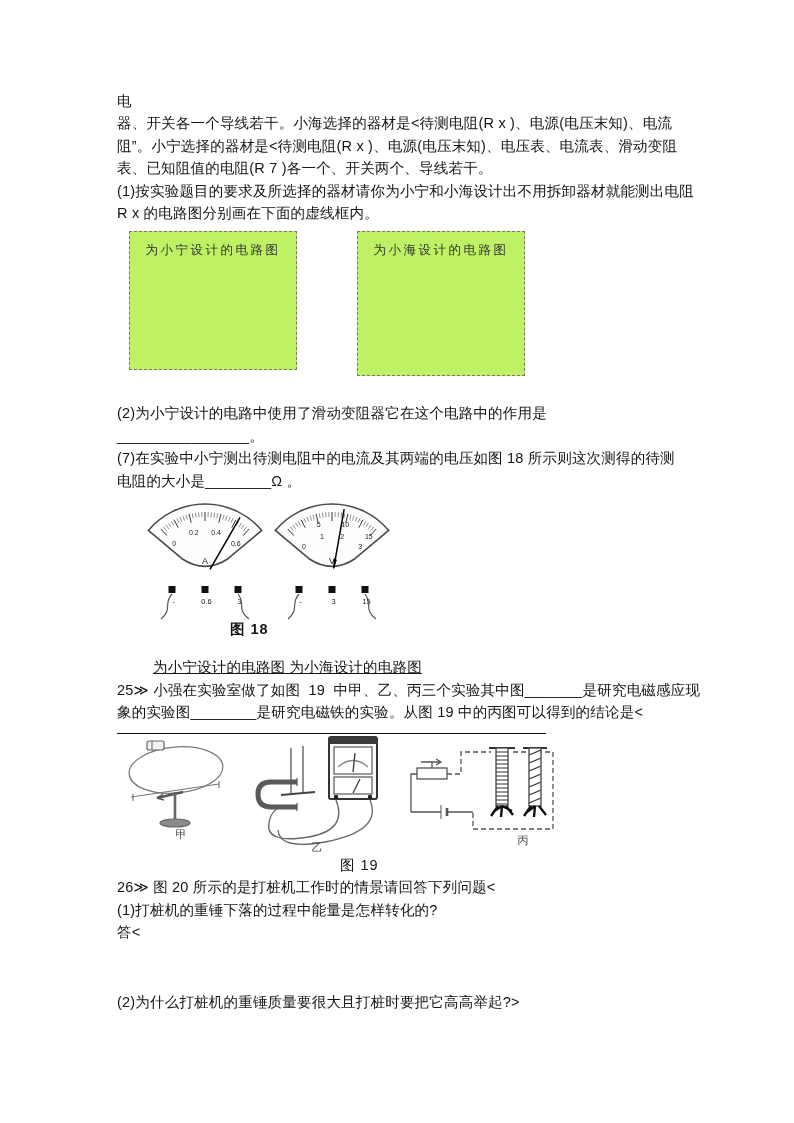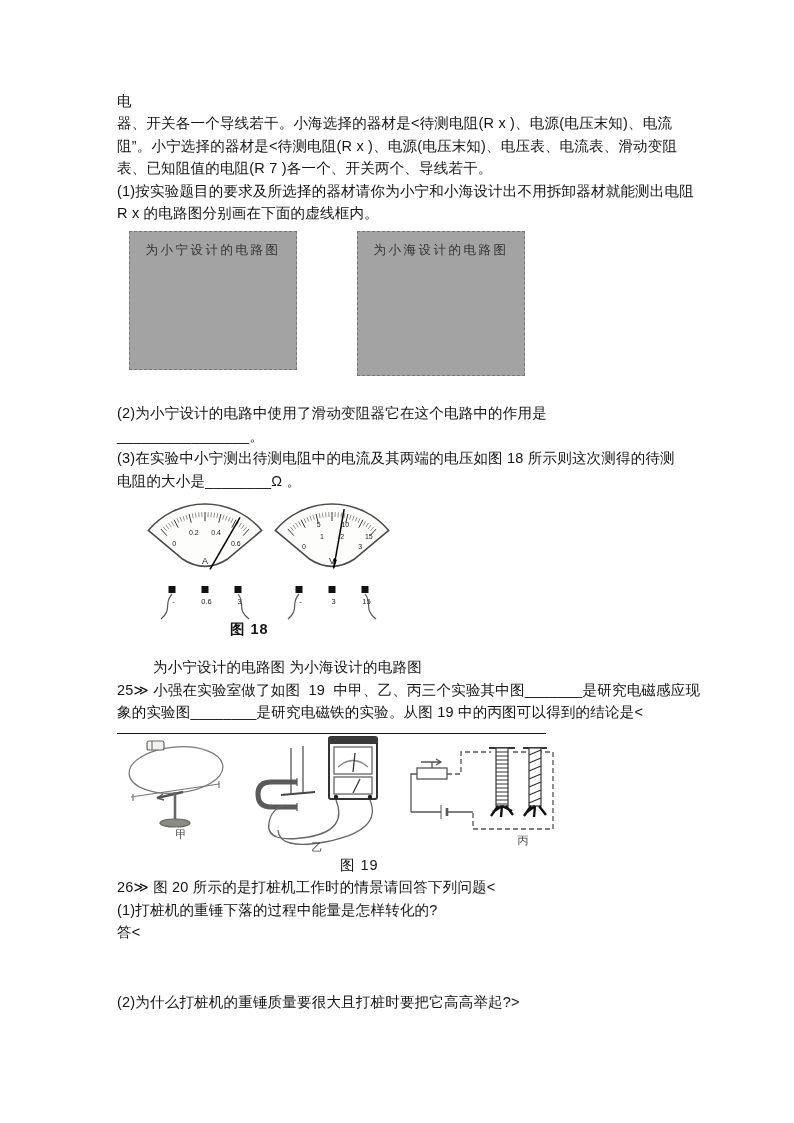--- a/index.html
+++ b/index.html
@@ -2,29 +2,29 @@
 <html><head>
 <meta charset="utf-8">
 <style>
   html,body{margin:0;padding:0;}
   body{background:#888;}
   .page{position:relative;width:794px;height:1123px;background:#ffffff;margin:0 auto;
         font-family:"Liberation Sans","DejaVu Sans",sans-serif;color:#141414;overflow:hidden;}
   .content{position:absolute;left:117px;top:90px;width:585px;font-size:14.5px;line-height:22.4px;}
   .line{white-space:pre;letter-spacing:0.2px;}
   .boxes-row{display:flex;align-items:flex-start;margin-top:7px;margin-left:12px;height:147px;}
-  .dash-box{border:1.5px dashed #777;background:#a3a3a3;box-sizing:border-box;}
+  .dash-box{border:1.5px dashed #777;background:#bef264;box-sizing:border-box;}
   .dash-box .box-label{text-align:center;margin-top:7px;font-size:12.5px;letter-spacing:2.5px;color:#333;}
   .box-left{width:168px;height:139px;}
   .box-right{width:168px;height:145px;margin-left:60px;}
   .meters-wrap{height:126px;position:relative;}
   .meters-wrap svg{position:absolute;left:28px;top:0;}
   .caption18{padding-left:113px;letter-spacing:1px;font-weight:bold;}
   .spacer16{height:16px;}
-  .indent36{padding-left:36px;}
+  .indent36{padding-left:36px;text-decoration:underline;}
   .rule{border-top:1.5px solid #111;width:429px;margin-top:9px;}
   .figs{position:relative;height:120px;}
   .figs svg{position:absolute;top:0;}
   .fig-jia{left:2px;}
   .fig-yi{left:134px;}
   .fig-bing{left:286px;}
   .caption19{padding-left:223px;letter-spacing:1px;}
   .gap-answer{margin-top:48px;}
   svg text{font-family:"Liberation Sans","DejaVu Sans",sans-serif;}
 </style>
@@ -45,21 +45,21 @@
       <div class="dash-box box-left">
         <div class="box-label">为小宁设计的电路图</div>
       </div>
       <div class="dash-box box-right">
         <div class="box-label">为小海设计的电路图</div>
       </div>
     </div>
 
     <div class="line" style="margin-top:24px">(2)为小宁设计的电路中使用了滑动变阻器它在这个电路中的作用是</div>
     <div class="line">________________。</div>
-    <div class="line">(3)在实验中小宁测出待测电阻中的电流及其两端的电压如图 18 所示则这次测得的待测</div>
+    <div class="line">(7)在实验中小宁测出待测电阻中的电流及其两端的电压如图 18 所示则这次测得的待测</div>
     <div class="line">电阻的大小是________Ω 。</div>
 
     <div class="meters-wrap">
       <svg width="260" height="128" viewBox="0 0 260 128">
         <g id="meter-ammeter">
             <path d="M3.3127112091956263,38.433716883196084 A74,74 0 0 1 116.68728879080437,38.433716883196084 L82.98133329356934,66.71637170940382 Q60,82 37.018666706430665,66.71637170940382 Z" fill="#fdfdfb" stroke="#4a4a4a" stroke-width="1.6"></path>
             <line x1="21.859555437545083" y1="43.64074494778853" x2="15.837379980315355" y2="36.95244151849198" stroke="#333" stroke-width="1"></line>
             <line x1="21.446212537444097" y1="38.72838618904505" x2="18.28606602411984" y2="34.85366374552415" stroke="#333" stroke-width="0.55"></line>
             <line x1="23.801447917174208" y1="36.90147836128924" x2="20.834353484155706" y2="32.877009374509676" stroke="#333" stroke-width="0.55"></line>
             <line x1="26.243115496156" y1="35.191804316683935" x2="23.476157749939283" y2="31.027198113133437" stroke="#333" stroke-width="0.55"></line>

